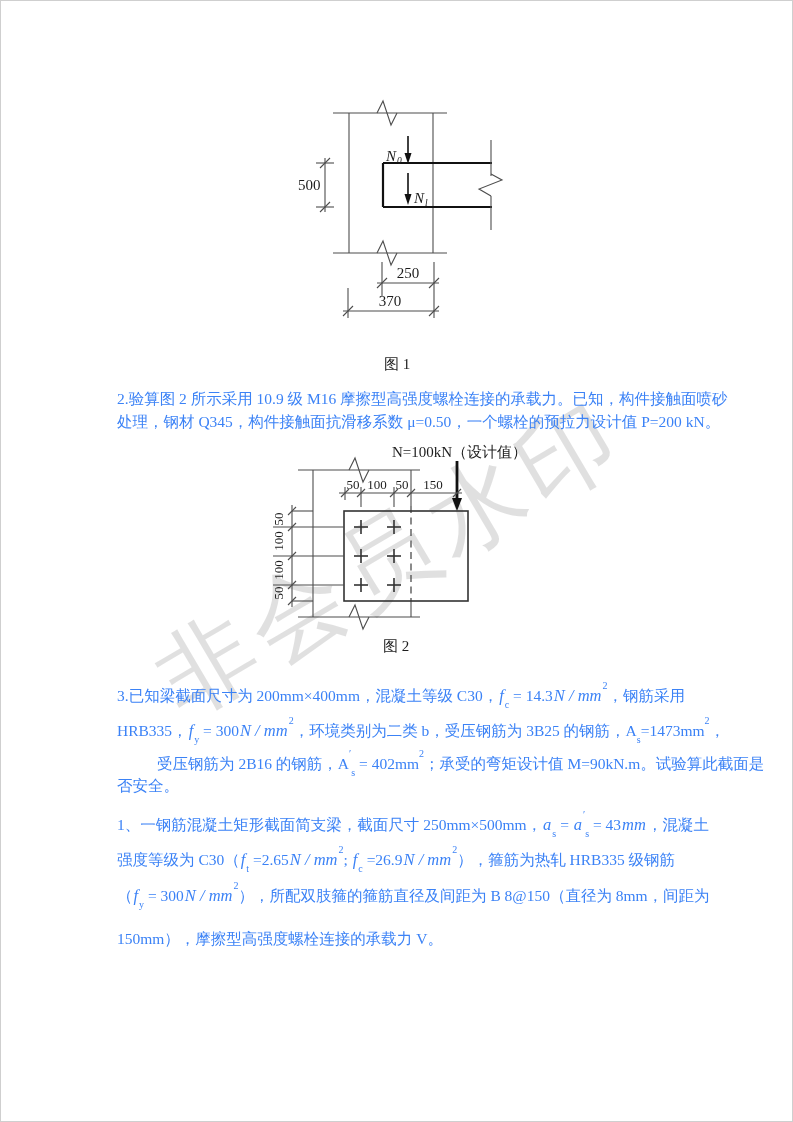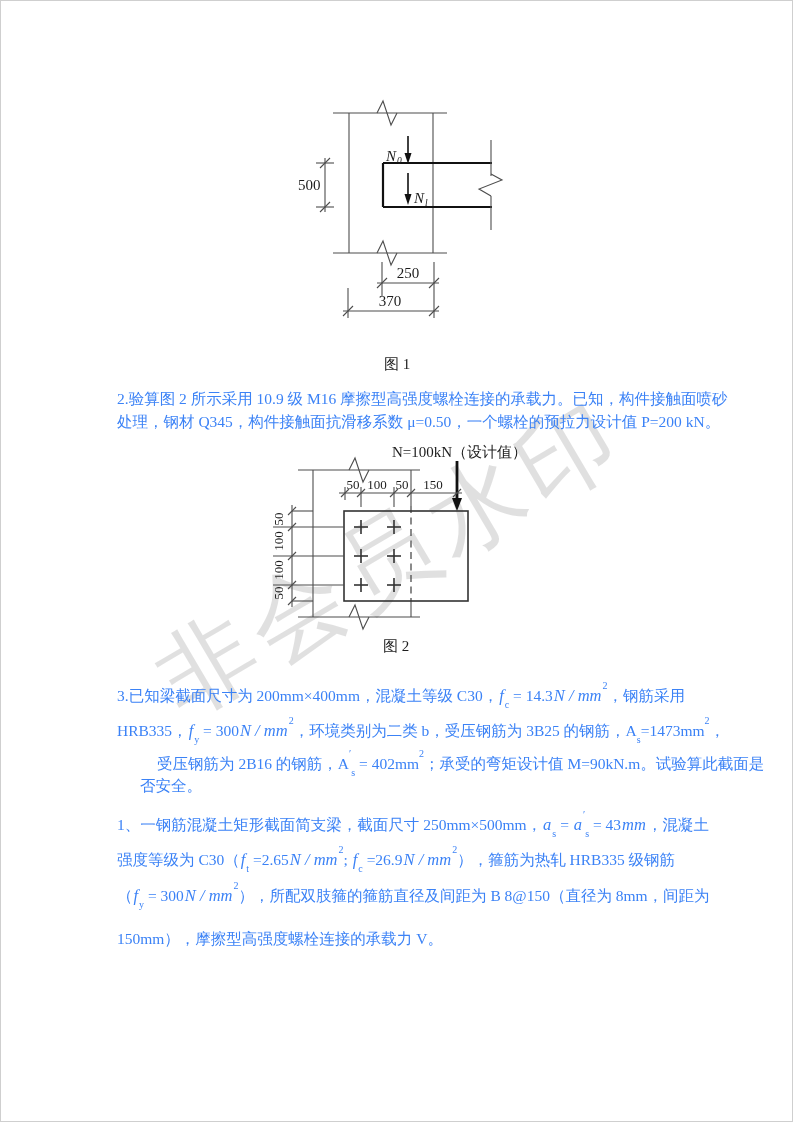--- a/index.html
+++ b/index.html
@@ -179,21 +179,21 @@
 
   <div>
     <div class="line" style="top:389px;"><span>2.验算图 2 所示采用 10.9 级  M16 摩擦型高强度螺栓连接的承载力。已知，构件接触面喷砂</span></div>
     <div class="line" style="top:412px;"><span>处理，钢材 Q345，构件接触面抗滑移系数 μ=0.50，一个螺栓的预拉力设计值 P=200 kN。</span></div>
   </div>
 
   <div>
     <div class="line" style="top:686px;text-align:center;"><span>3.已知梁截面尺寸为 200mm×400mm，混凝土等级 C30，</span><i>f</i><sub>c</sub><span> = 14.3</span><i>N / mm</i><sup>2</sup><span>，钢筋采用</span></div>
     <div class="line" style="top:721px;"><span>HRB335，</span><i>f</i><sub>y</sub><span> = 300</span><i>N / mm</i><sup>2</sup><span>，环境类别为二类 b，受压钢筋为 3B25 的钢筋，A</span><sub>s</sub><span>=1473mm</span><sup>2</sup><span>，</span></div>
     <div class="line" style="top:754px;margin-left:40px;"><span>受压钢筋为 2B16 的钢筋，A</span><sup>′</sup><sub>s</sub><span> = 402mm</span><sup>2</sup><span>；承受的弯矩设计值 M=90kN.m。试验算此截面是</span></div>
-    <div class="line" style="top:776px;margin-left:23px;"><span>否安全。</span></div>
+    <div class="line" style="top:776px;"><span>否安全。</span></div>
   </div>
 
   <div>
     <div class="line" style="top:815px;"><span>1、一钢筋混凝土矩形截面简支梁，截面尺寸 250mm×500mm，</span><i>a</i><sub>s</sub><span> = </span><i>a</i><sup>′</sup><sub>s</sub><span> = 43</span><i>mm</i><span>，混凝土</span></div>
     <div class="line" style="top:850px;"><span>强度等级为 C30（</span><i>f</i><sub>t</sub><span> =2.65</span><i>N / mm</i><sup>2</sup><span>; </span><i>f</i><sub>c</sub><span> =26.9</span><i>N / mm</i><sup>2</sup><span>），箍筋为热轧 HRB335 级钢筋</span></div>
     <div class="line" style="top:886px;"><span>（</span><i>f</i><sub>y</sub><span> = 300</span><i>N / mm</i><sup>2</sup><span>），所配双肢箍的箍筋直径及间距为 B 8@150（直径为 8mm，间距为</span></div>
     <div class="line" style="top:929px;"><span>150mm），摩擦型高强度螺栓连接的承载力 V。</span></div>
   </div>
 
 </div>

